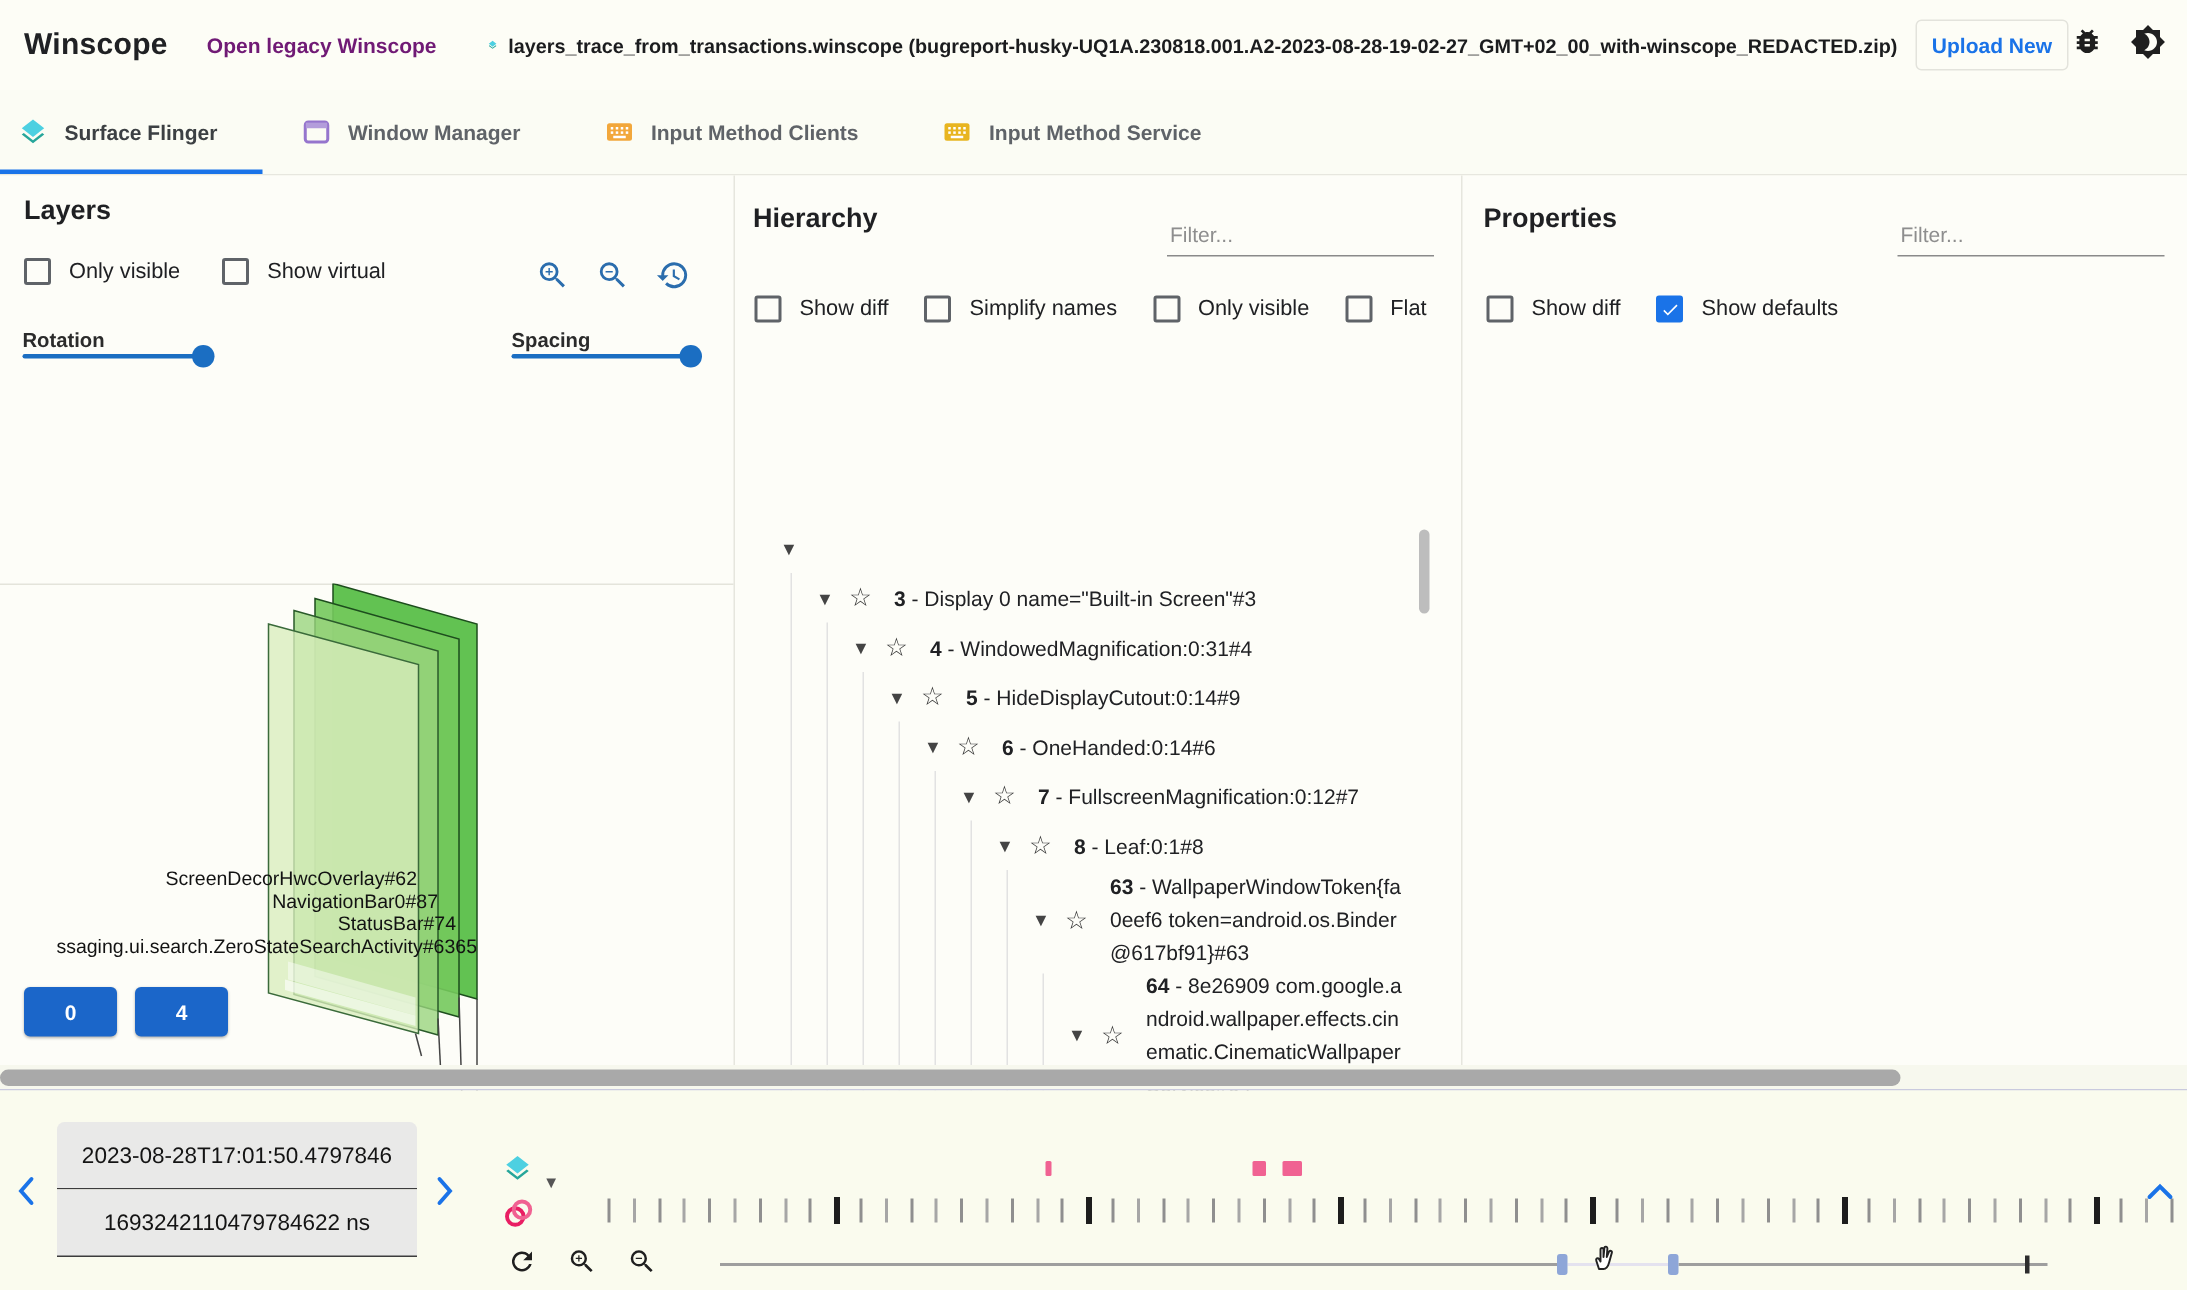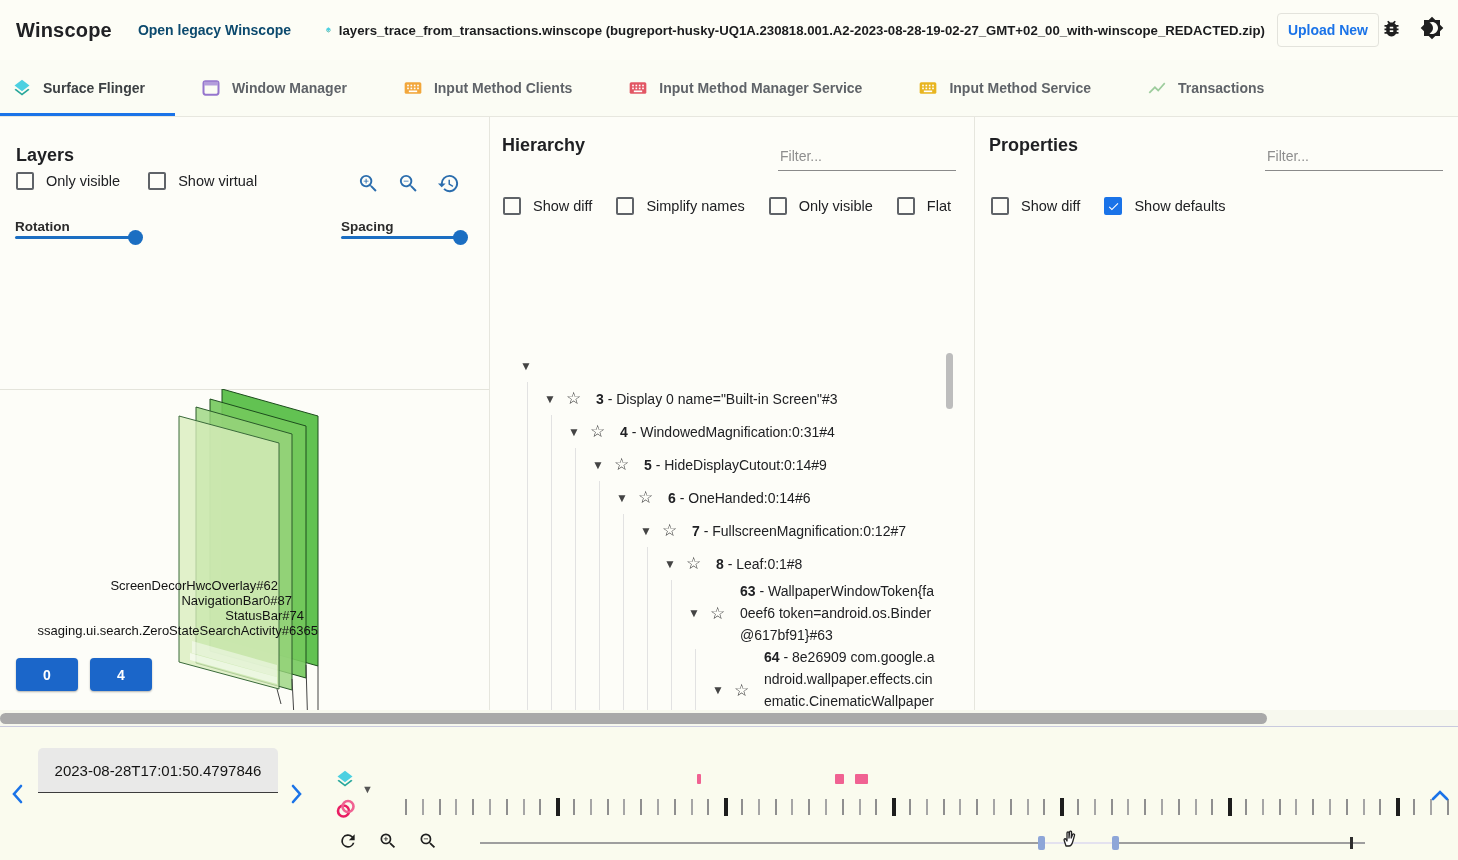--- a/index.html
+++ b/index.html
@@ -3,21 +3,21 @@
 <meta charset="utf-8">
 <style>
   * { margin:0; padding:0; box-sizing:border-box; }
   html,body { width:1458px; height:860px; overflow:hidden;
     font-family:"Liberation Sans", sans-serif; background:#fdfdf6; color:#202124; }
 
   
   .header { position:absolute; top:0; left:0; width:1458px; height:60px;
     display:flex; align-items:center; background:#fdfdf6; padding-left:16px; }
   .app-title { font-size:20px; font-weight:700; letter-spacing:.2px; }
-  .legacy-link { margin-left:26px; font-size:14px; font-weight:700; color:#0c4a6e; cursor:pointer; white-space:nowrap;}
+  .legacy-link { margin-left:26px; font-size:14px; font-weight:700; color:#701a75; cursor:pointer; white-space:nowrap;}
   .file-info { display:flex; align-items:center; margin-left:34px; gap:7px; min-width:0;}
   .file-name { font-size:13.2px; font-weight:700; color:#1b1c1e; white-space:nowrap; }
   .upload-btn { margin-left:12px; border:1px solid #e3e3dc; border-radius:4px; background:transparent;
     color:#1a73e8; font-weight:700; font-size:14px; padding:8px 10px; white-space:nowrap; cursor:pointer;}
   .hdr-icon { margin-left:2px; cursor:pointer; flex:none;}
   .hdr-icon.dark { margin-left:18px; margin-right:14px;}
 
   
   .tabs { position:absolute; top:60px; left:0; width:1458px; height:57px; background:#fbfcf4;
     border-bottom:1px solid #e7e7df; display:flex; align-items:stretch; }
@@ -143,70 +143,47 @@
           <rect x="9" y="11.5" width="2" height="2"></rect>
           <rect x="13" y="11.5" width="2" height="2"></rect>
           <rect x="17" y="11.5" width="2" height="2"></rect>
           <rect x="7" y="15" width="10" height="2"></rect>
         </g>
       </svg>
     <span>Input Method Clients</span>
   </div>
   <div class="tab">
     <svg width="20" height="20" viewBox="0 0 24 24">
-      <rect x="2" y="5" width="20" height="14" rx="2" fill="#e25764"></rect>
-      <g fill="#fff">
-          <rect x="5" y="8" width="2" height="2"></rect>
-          <rect x="9" y="8" width="2" height="2"></rect>
-          <rect x="13" y="8" width="2" height="2"></rect>
-          <rect x="17" y="8" width="2" height="2"></rect>
-          <rect x="5" y="11.5" width="2" height="2"></rect>
-          <rect x="9" y="11.5" width="2" height="2"></rect>
-          <rect x="13" y="11.5" width="2" height="2"></rect>
-          <rect x="17" y="11.5" width="2" height="2"></rect>
-          <rect x="7" y="15" width="10" height="2"></rect>
-        </g>
-      </svg>
-    <span>Input Method Manager Service</span>
-  </div>
-  <div class="tab">
-    <svg width="20" height="20" viewBox="0 0 24 24">
       <rect x="2" y="5" width="20" height="14" rx="2" fill="#e8b520"></rect>
       <g fill="#fff">
           <rect x="5" y="8" width="2" height="2"></rect>
           <rect x="9" y="8" width="2" height="2"></rect>
           <rect x="13" y="8" width="2" height="2"></rect>
           <rect x="17" y="8" width="2" height="2"></rect>
           <rect x="5" y="11.5" width="2" height="2"></rect>
           <rect x="9" y="11.5" width="2" height="2"></rect>
           <rect x="13" y="11.5" width="2" height="2"></rect>
           <rect x="17" y="11.5" width="2" height="2"></rect>
           <rect x="7" y="15" width="10" height="2"></rect>
         </g>
       </svg>
     <span>Input Method Service</span>
   </div>
   <div class="tab">
-    <svg width="20" height="20" viewBox="0 0 24 24">
-      <path d="M3.5 18.5l6-6 4 4L22 6.92 20.59 5.5l-7.09 8-4-4L2 17l1.5 1.5z" fill="#9ccc9c"></path>
-      </svg>
-    <span>Transactions</span>
-  </div>
-  <div class="tab">
     
     
   </div>
   <div class="ink-bar"></div>
 </div>
 
 <div class="main">
   <div class="vdiv" style="left:489px"></div>
   <div class="vdiv" style="left:974px"></div>
 
-  <div class="panel-title" style="left:16px; top:28px">Layers</div>
+  <div class="panel-title" style="left:16px; top:13px">Layers</div>
   <div class="cb-row" style="left:16px; top:55px; gap:28px">
     <label class="cb">
       <span class="box"></span>
       <span>Only visible</span>
     </label>
     <label class="cb">
       <span class="box"></span>
       <span>Show virtual</span>
     </label>
   </div>
@@ -361,20 +338,21 @@
     <i></i>
   </div>
 
 <div class="bottom">
   <span class="nav-chev" style="left:10px; top:57px">
     <svg width="14" height="20" viewBox="0 0 14 20">
         <path d="M11 2 L4 10 L11 18" fill="none" stroke="#1a73e8" stroke-width="2.6" stroke-linecap="round"></path>
       </svg>
   </span>
   <div class="ts-box first">2023-08-28T17:01:50.4797846</div>
+  <div class="ts-box second">1693242110479784622 ns</div>
   <span class="nav-chev" style="left:290px; top:57px">
     <svg width="14" height="20" viewBox="0 0 14 20">
         <path d="M3 2 L10 10 L3 18" fill="none" stroke="#1a73e8" stroke-width="2.6" stroke-linecap="round"></path>
       </svg>
   </span>
 
   <span style="position:absolute; left:335px; top:42px">
     <svg width="20" height="20" viewBox="0 0 24 24">
         <path d="M12 16l7.36-5.73L21 9l-9-7-9 7 1.63 1.27L12 16z" fill="#4dd0e1"></path>
         <path d="M11.99 18.54l-7.37-5.73L3 14.07l9 7 9-7-1.63-1.27-7.38 5.74z" fill="#26a69a"></path>

